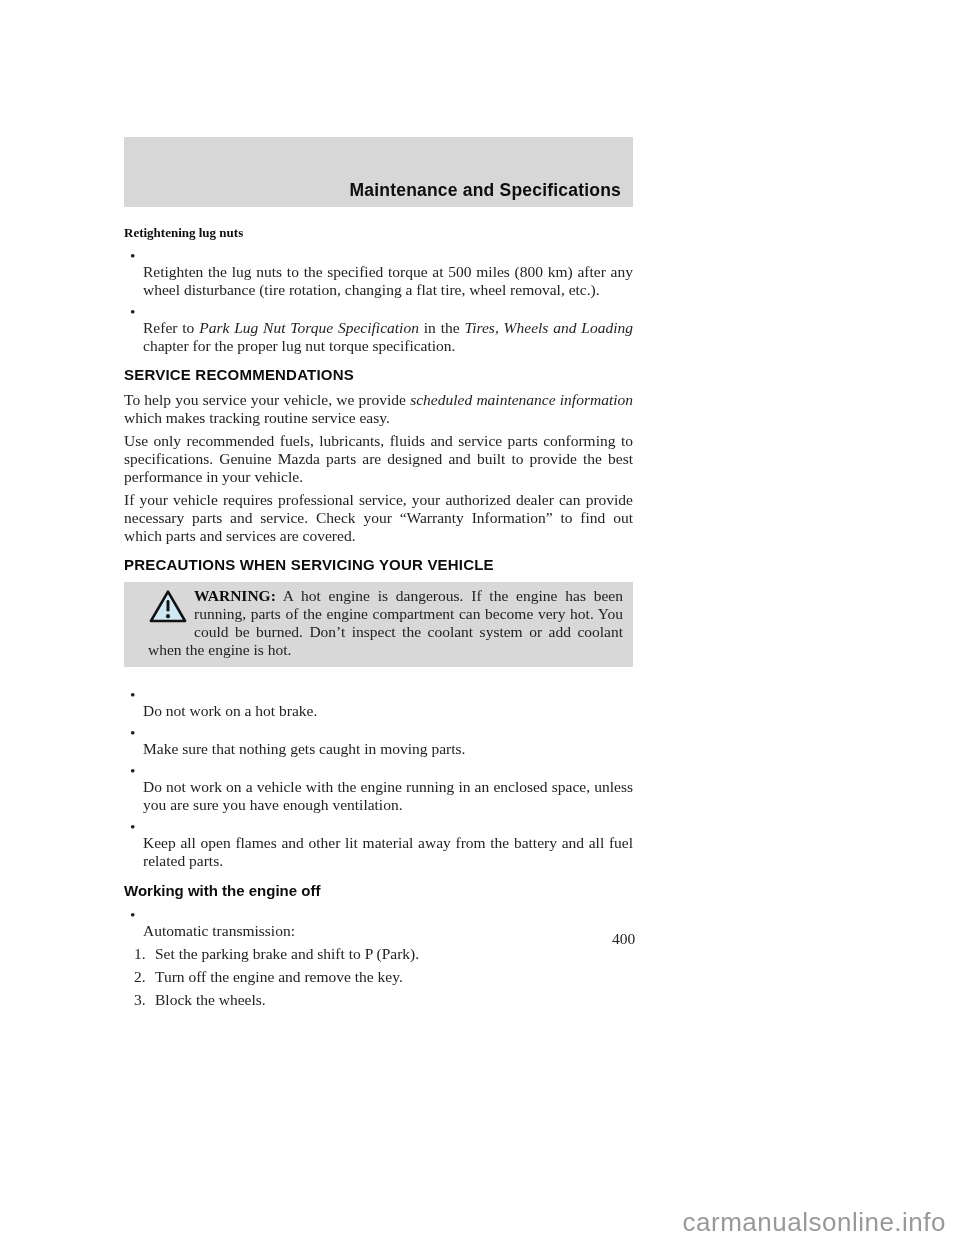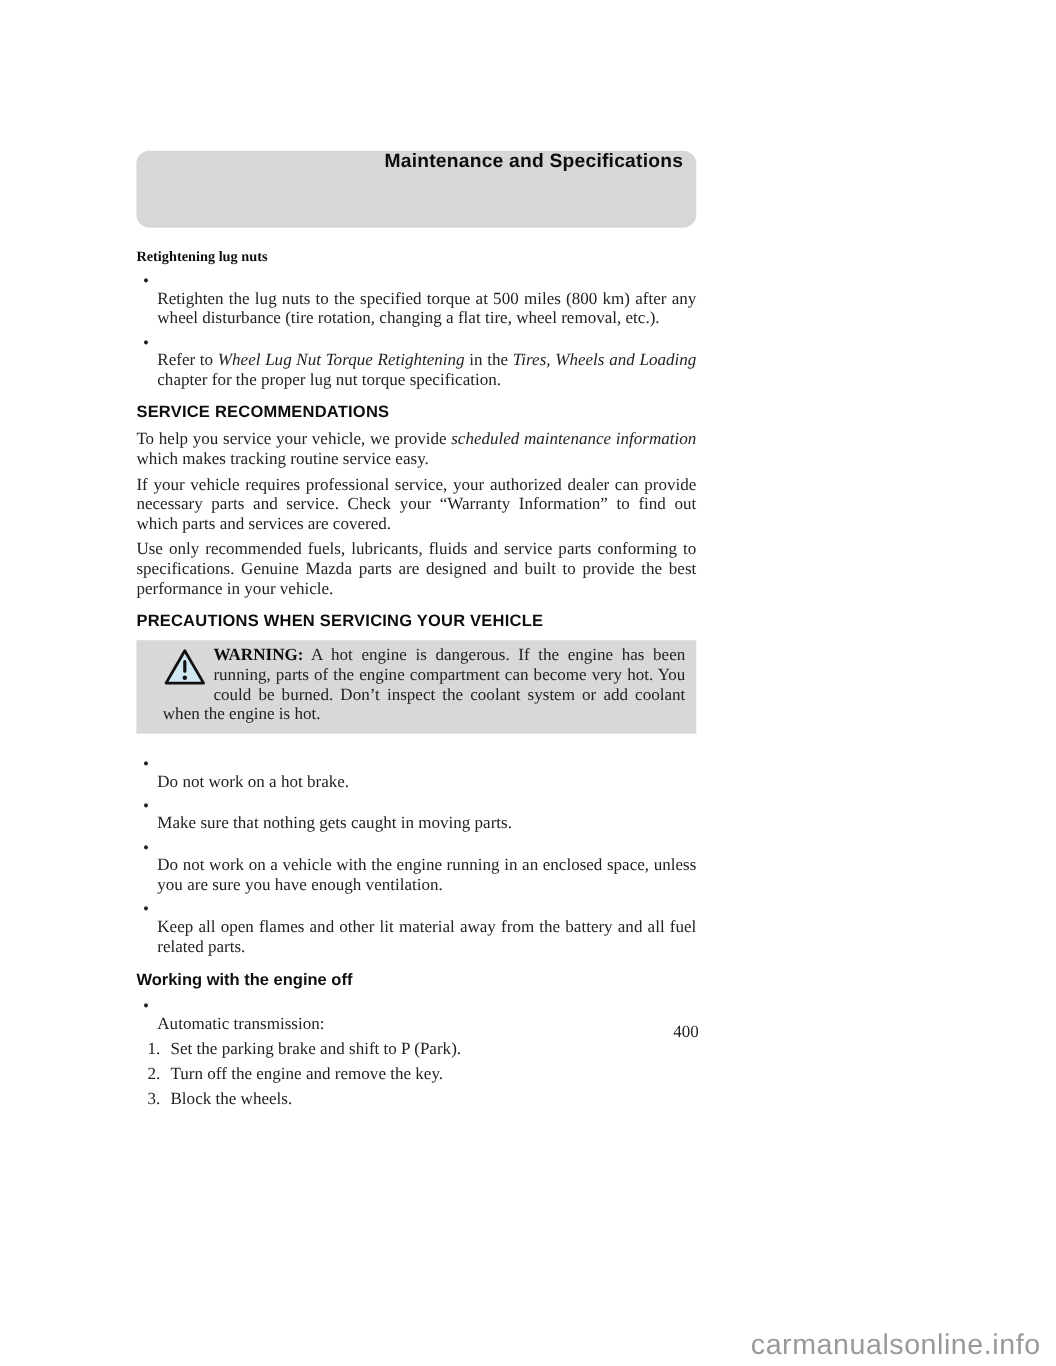--- a/index.html
+++ b/index.html
@@ -16,22 +16,22 @@
     overflow:hidden;
     font-family:"Liberation Serif", serif;
     color:var(--body_text);
     -webkit-font-smoothing:antialiased;
   }
   .column{
     position:absolute;left:124px;top:137px;width:509px;
   }
   .banner{
     height:70px;background:var(--banner_bg);
-    display:flex;justify-content:flex-end;
-    padding:0;box-sizing:border-box;border-radius:12px;
+    display:flex;align-items:flex-end;justify-content:flex-end;
+    padding:0;box-sizing:border-box;
   }
   .banner h1{
     margin:0 12px 7px 0;
     font-family:"Liberation Sans", sans-serif;
     font-weight:bold;font-size:17.5px;line-height:19px;
     color:var(--heading_text);letter-spacing:0.2px;
   }
   .serif-h{
     margin:17px 0 0 0;
     font-family:"Liberation Serif", serif;
@@ -102,28 +102,28 @@
     </header>
 
     <h2 class="serif-h">Retightening lug nuts</h2>
 
     <div class="bullet mt-first">
       <span class="dot">•</span>
       <span class="bt">Retighten the lug nuts to the specified torque at 500 miles (800 km) after any wheel disturbance (tire rotation, changing a flat tire, wheel removal, etc.).</span>
     </div>
     <div class="bullet">
       <span class="dot">•</span>
-      <span class="bt"><span>Refer to </span><i>Wheel Lug Nut Torque Retightening</i><span> in the </span><i>Tires, Wheels and Loading</i><span> chapter for the proper lug nut torque specification.</span></span>
+      <span class="bt"><span>Refer to </span><i>Park Lug Nut Torque Specification</i><span> in the </span><i>Tires, Wheels and Loading</i><span> chapter for the proper lug nut torque specification.</span></span>
     </div>
 
     <h2 class="sans-h">SERVICE RECOMMENDATIONS</h2>
 
     <p class="para first"><span>To help you service your vehicle, we provide </span><i>scheduled maintenance information</i><span> which makes tracking routine service easy.</span></p>
+    <p class="para">Use only recommended fuels, lubricants, fluids and service parts conforming to specifications. Genuine Mazda parts are designed and built to provide the best performance in your vehicle.</p>
     <p class="para">If your vehicle requires professional service, your authorized dealer can provide necessary parts and service. Check your “Warranty Information” to find out which parts and services are covered.</p>
-    <p class="para">Use only recommended fuels, lubricants, fluids and service parts conforming to specifications. Genuine Mazda parts are designed and built to provide the best performance in your vehicle.</p>
 
     <h2 class="sans-h">PRECAUTIONS WHEN SERVICING YOUR VEHICLE</h2>
 
     <div class="warning-box">
       <span class="w-icon">
         <svg viewBox="0 0 46 41" width="40" height="35" aria-hidden="true">
           <path d="M23 3 L43 37.5 L3 37.5 Z" fill="var(--warning_icon_fill)" stroke="#111111" stroke-width="3" stroke-linejoin="round"></path>
           <rect x="21.3" y="13" width="3.4" height="13.5" rx="1.7" fill="#111111"></rect>
           <circle cx="23" cy="31.8" r="2.4" fill="#111111"></circle>
         </svg>

